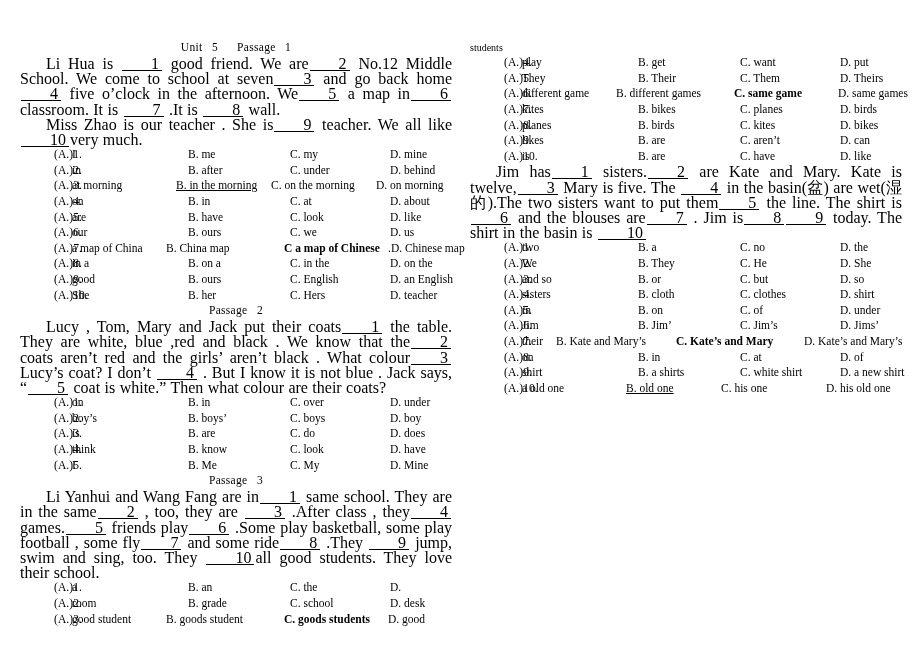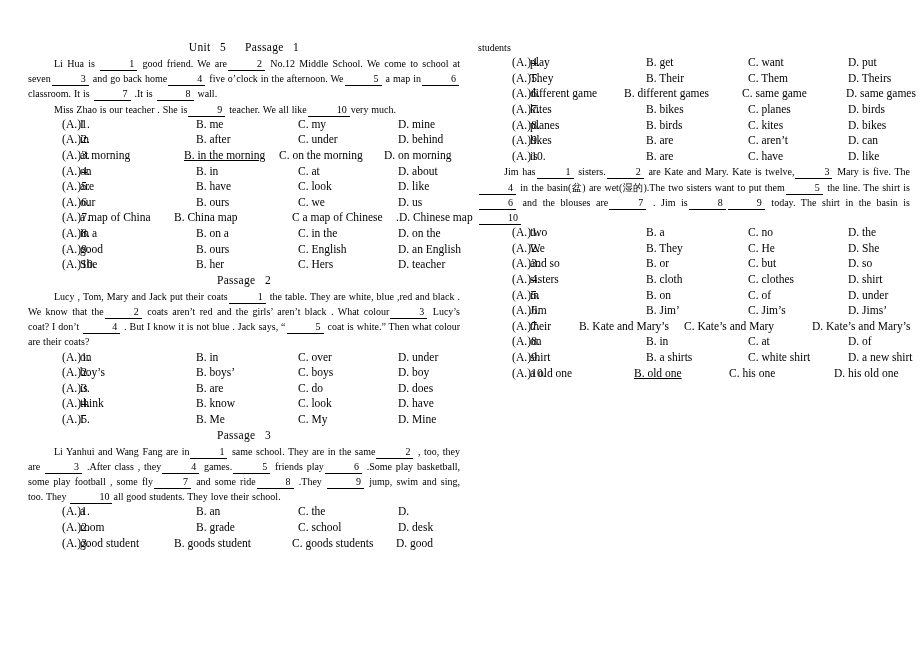--- a/index.html
+++ b/index.html
@@ -12,21 +12,21 @@
     height: 651px;
     font-family: "Liberation Serif", "DejaVu Serif", serif;
     color: #000000;
     overflow: hidden;
   }
   .page {
     position: relative;
     width: 920px;
     height: 651px;
     box-sizing: border-box;
-    padding: 40px 40px 0 28px;
+    padding: 40px 40px 0 20px;
   }
   .columns {
     display: flex;
     flex-direction: row;
     align-items: flex-start;
     gap: 18px;
   }
   .col {
     width: 432px;
     flex: 0 0 432px;
@@ -38,21 +38,21 @@
   .heading {
     text-align: center;
     font-size: 11.5px;
     line-height: 15px;
     letter-spacing: 0.3px;
     margin: 0 0 1px 0;
     white-space: pre;
   }
 
   .para {
-    font-size: 10px;
+    font-size: 16px;
     line-height: 15.2px;
     text-align: justify;
     text-justify: inter-word;
     margin: 0;
     text-indent: 26px;
     word-spacing: 0.4px;
   }
 
   .blank {
     display: inline-block;
@@ -105,21 +105,21 @@
   .od {
     flex: 0 0 auto;
   }
   
   .opt-row.wide .oa { flex: 0 0 118px; width: 118px; }
   .opt-row.wide .ob { flex: 0 0 95px; width: 95px; text-decoration: underline; }
   .opt-row.wide .oc { flex: 0 0 105px; width: 105px; }
 
   .opt-row.wide2 .oa { flex: 0 0 108px; width: 108px; }
   .opt-row.wide2 .ob { flex: 0 0 118px; width: 118px; }
-  .opt-row.wide2 .oc { flex: 0 0 104px; width: 104px; }
+  .opt-row.wide2 .oc { flex: 0 0 104px; width: 104px; font-weight: bold; }
 </style>
 </head>
 <body>
 
 <div class="page">
   <div class="columns">
 
     <div class="col col-left">
 
       <div class="heading">Unit   5      Passage   1</div>
@@ -371,21 +371,21 @@
         <li class="opt-row">
             <span class="paren">(&nbsp;&nbsp;&nbsp;&nbsp;)6.</span>
             <span class="oa">A. Jim</span>
             <span class="ob">B. Jim’</span>
             <span class="oc">C. Jim’s</span>
             <span class="od">D. Jims’</span>
           </li>
         <li class="opt-row wide2">
             <span class="paren">(&nbsp;&nbsp;&nbsp;&nbsp;)7.</span>
             <span class="oa" style="flex:0 0 48px;width:48px;">A. their</span>
-            <span class="ob" style="flex:0 0 120px;width:120px;text-align:center;">B. Kate and Mary’s</span>
+            <span class="ob" style="flex:0 0 120px;width:120px;">B. Kate and Mary’s</span>
             <span class="oc" style="flex:0 0 128px;width:128px;">C. Kate’s and Mary</span>
             <span class="od">D. Kate’s and Mary’s</span>
           </li>
         <li class="opt-row">
             <span class="paren">(&nbsp;&nbsp;&nbsp;&nbsp;)8.</span>
             <span class="oa">A. on</span>
             <span class="ob">B. in</span>
             <span class="oc">C. at</span>
             <span class="od">D. of</span>
           </li>

